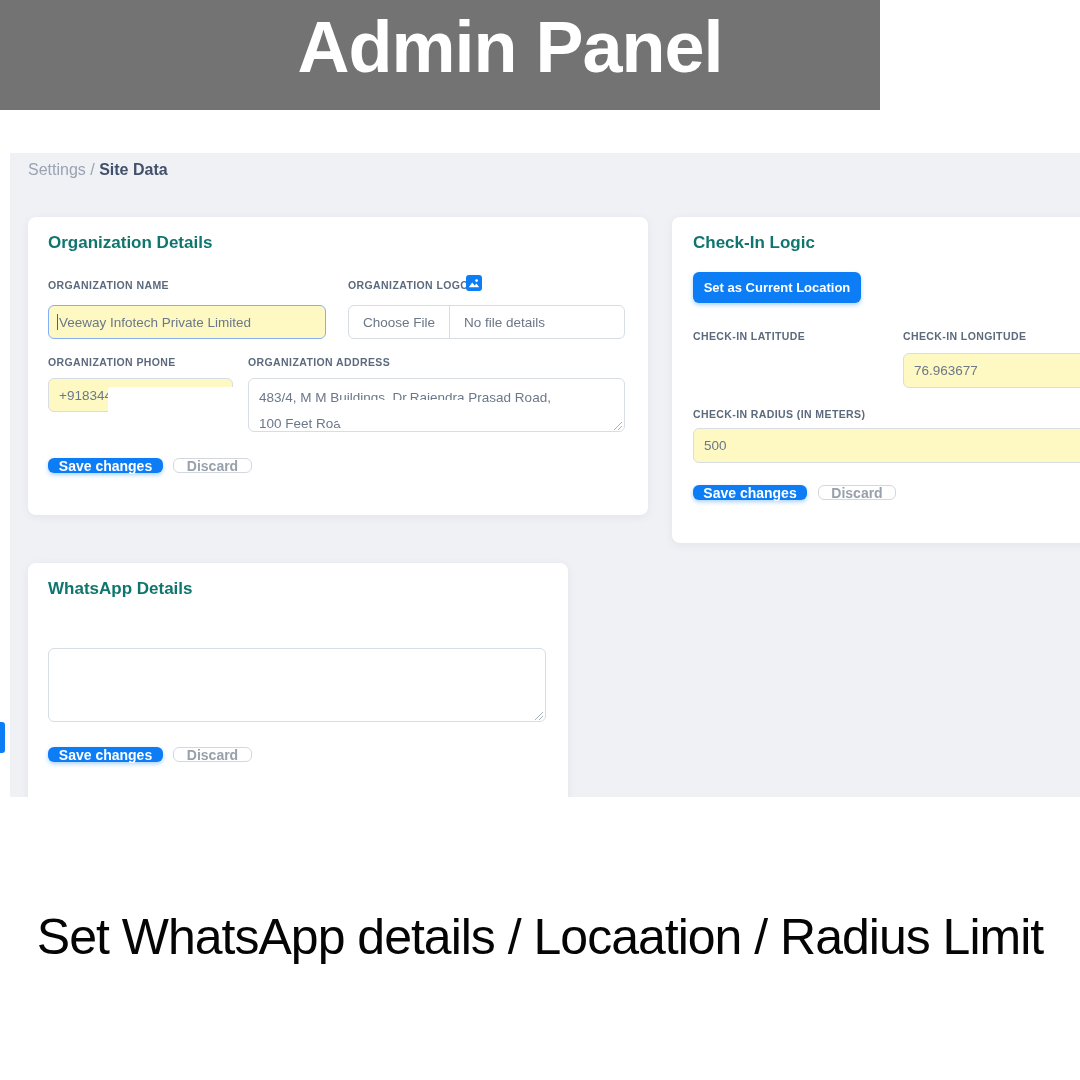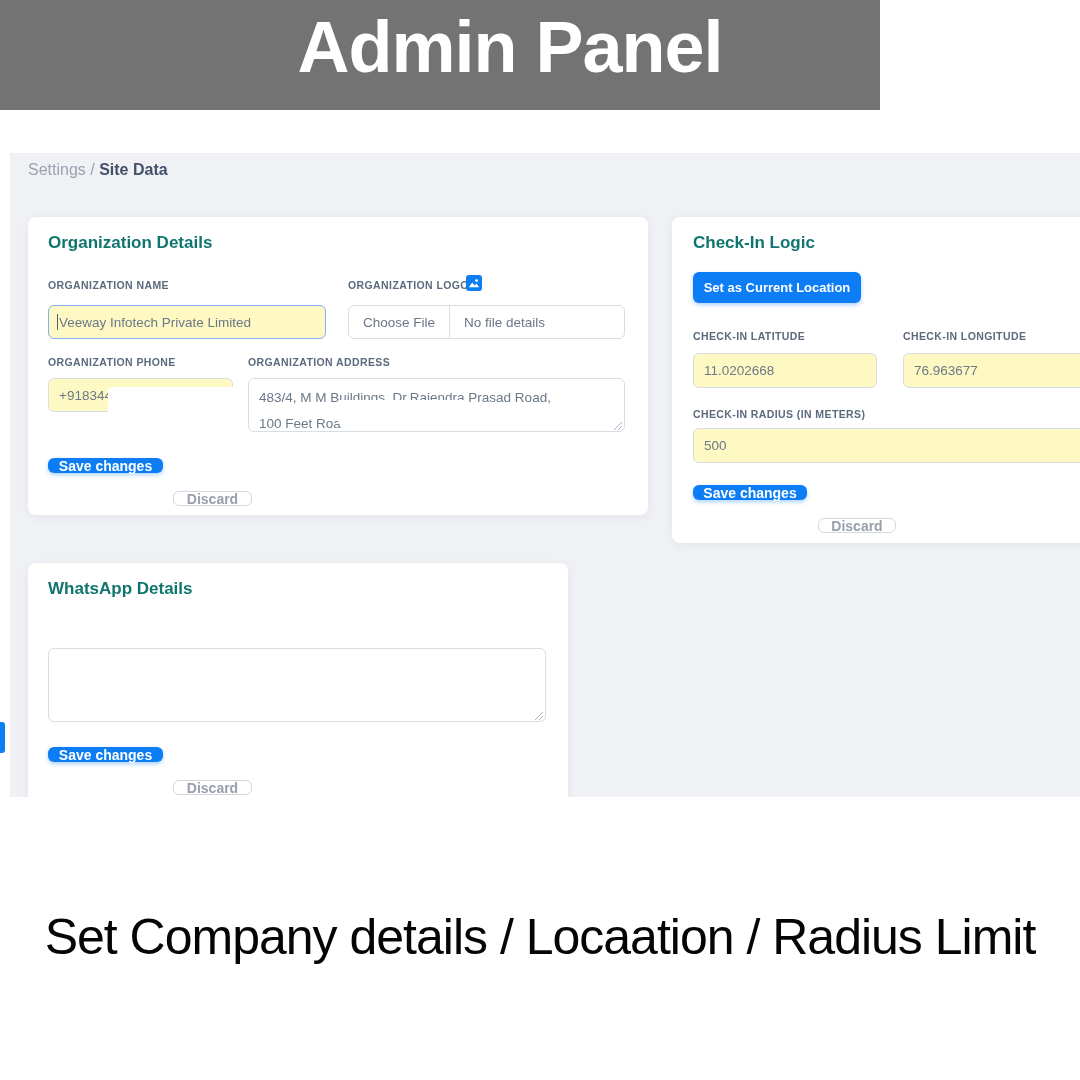--- a/index.html
+++ b/index.html
@@ -33,21 +33,21 @@
 
   .txt-area { position:absolute; border:1px solid #d8dde3; border-radius:6px; background:#fff;
               padding:6px 10px; font-size:13.5px; line-height:26px; color:#6b7889; resize:none;
               font-family:"Liberation Sans", sans-serif; outline:none; overflow:hidden; }
   .grip { position:absolute; pointer-events:auto; }
 
   .btn { position:absolute; height:15px; border-radius:6px; font-size:14px; font-weight:600;
          display:flex; align-items:center; justify-content:center; cursor:pointer;
          font-family:"Liberation Sans", sans-serif; }
   .btn-primary { background:#0d7df5; color:#ffffff; border:none; box-shadow:0 2px 4px rgba(13,125,245,.35); }
-  .btn-outline { background:#ffffff; color:#98a0ab; border:1px solid #d3d8de;margin-top:33px; }
+  .btn-outline { background:#ffffff; color:#98a0ab; border:1px solid #d3d8de; }
 
   
   .file-box { position:absolute; height:34px; border:1px solid #d8dde3; border-radius:6px;
               background:#fff; display:flex; align-items:center; }
   .file-btn { padding:0 14px; height:100%; display:flex; align-items:center;
               border-right:1px solid #d8dde3; color:#6c7687; font-size:13.5px; }
   .file-status { padding:0 14px; color:#6c7687; font-size:13.5px; }
 
   .logo-ico { position:absolute; width:16px; height:16px; }
 
@@ -108,21 +108,20 @@
     <button class="btn btn-primary" style="left:20px; top:241px; width:115px;">Save changes</button>
     <button class="btn btn-outline" style="left:145px; top:241px; width:79px;">Discard</button>
   </div>
 
   <div class="card" style="left:662px; top:64px; width:440px; height:326px;">
     <div class="card-title" style="left:21px;">Check-In Logic</div>
 
     <button class="btn btn-primary" style="left:21px; top:55px; width:168px; height:31px; font-size:13px;">Set as Current Location</button>
 
     <div class="fld-label" style="left:21px; top:113px;">CHECK-IN LATITUDE</div>
-    <input class="txt-input" style="left: 21px; top: 136px; width: 184px; height: 35px;" value="11.0202668">
 
     <div class="fld-label" style="left:231px; top:113px;">CHECK-IN LONGITUDE</div>
     <input class="txt-input" style="left: 231px; top: 136px; width: 190px; height: 35px;" value="76.963677">
 
     <div class="fld-label" style="left:21px; top:191px;">CHECK-IN RADIUS (IN METERS)</div>
     <input class="txt-input" style="left: 21px; top: 211px; width: 399px; height: 35px;" value="500">
 
     <button class="btn btn-primary" style="left:21px; top:268px; width:114px;">Save changes</button>
     <button class="btn btn-outline" style="left:146px; top:268px; width:78px;">Discard</button>
   </div>
@@ -136,13 +135,13 @@
     </svg>
 
     <button class="btn btn-primary" style="left:20px; top:184px; width:115px;">Save changes</button>
     <button class="btn btn-outline" style="left:145px; top:184px; width:79px;">Discard</button>
   </div>
 
 </div>
 
 <div class="side-tab"></div>
 
-<div class="caption">Set Company details / Locaation / Radius Limit</div>
+<div class="caption">Set WhatsApp details / Locaation / Radius Limit</div>
 
 </body></html>

